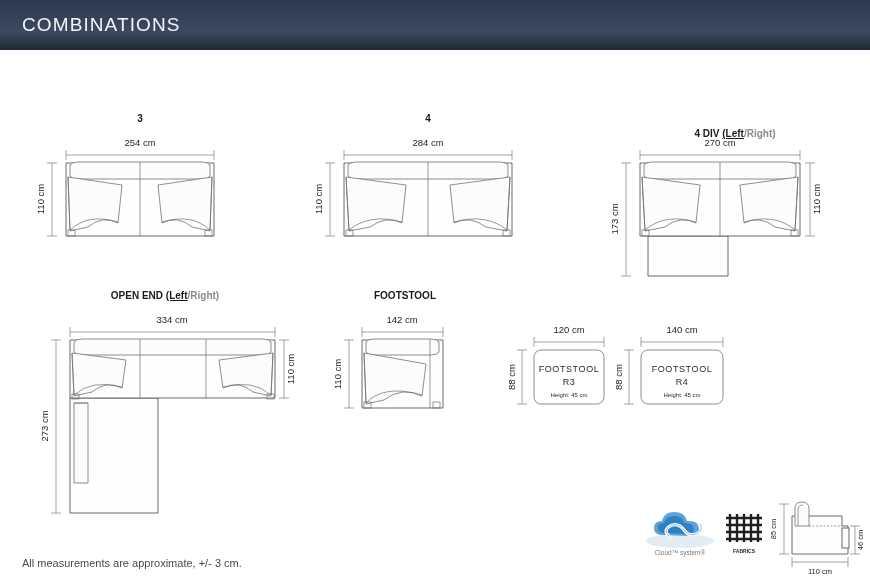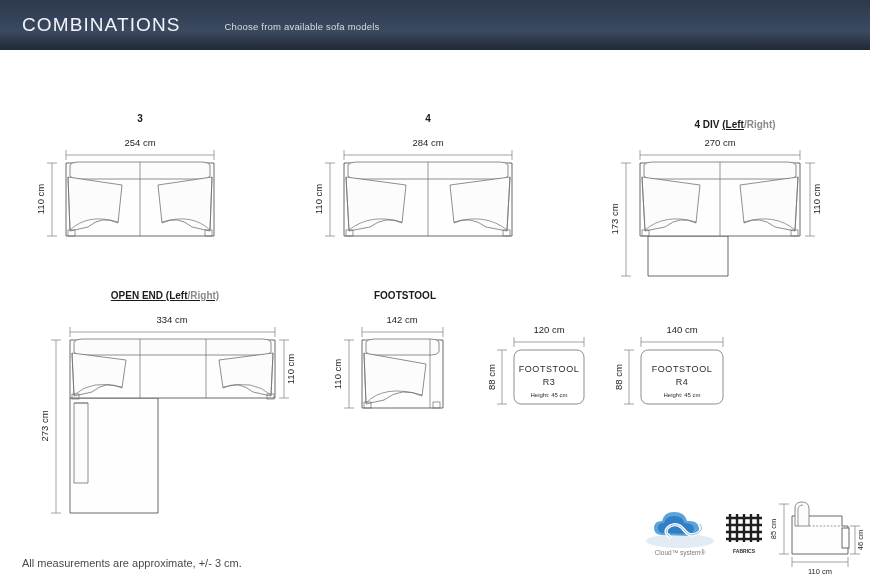--- a/index.html
+++ b/index.html
@@ -52,21 +52,20 @@
   .fsbox { stroke:#8d8d8d; stroke-width:1; fill:#fff; }
   .logotxt { font-family:"Liberation Sans", sans-serif; font-size:6.5px; fill:#7b7b7b; }
 </style>
 </head>
 <body>
 
 <div id="page">
 
   <div class="header">
     <div class="header-title">COMBINATIONS</div>
-    <div class="header-sub">Choose from available sofa models</div>
   </div>
 
   <div class="panel" style="left:30px; top:113px;">
     <div class="item-title" style="left:0; top:0; width:220px;">
       <span>3</span>
     </div>
     <svg width="250" height="125" viewBox="0 0 250 125" style="position:absolute; left:0; top:18px;">
 
       <g>
         <line class="dim" x1="36" y1="24" x2="184" y2="24"></line>
@@ -132,21 +131,21 @@
         <path class="cush" d="M192 46 L132 54 L136 92 Q152 84 168 96 L189 100 Z"></path>
         <path class="ln2" d="M189 99 Q168 82 136 91"></path>
         <path class="ln2" d="M192 46 L189 99"></path>
         <rect class="ln2" x="28" y="99" width="7" height="6" fill="#e8e8e8"></rect>
         <rect class="ln2" x="185" y="99" width="7" height="6" fill="#e8e8e8"></rect>
       </g>
     </svg>
   </div>
 
   <div class="panel" style="left:610px; top:113px;">
-    <div class="item-title" style="left:0; top:6px; width:250px;">
+    <div class="item-title" style="left:0; top:15px; width:250px;">
       <span>4 DIV</span>
       <span class="und">(Left</span><span class="muted">/Right)</span>
     </div>
     <svg width="255" height="155" viewBox="0 0 255 155" style="position:absolute; left:0; top:18px;">
       <g>
         <line class="dim" x1="30" y1="24" x2="190" y2="24"></line>
         <line class="dim" x1="30" y1="19" x2="30" y2="29"></line>
         <line class="dim" x1="190" y1="19" x2="190" y2="29"></line>
         <text class="dimtxt" x="110" y="15" text-anchor="middle">270 cm</text>
       </g>
@@ -178,21 +177,21 @@
         <path class="cush" d="M188 46 L130 54 L134 92 Q150 84 165 96 L185 100 Z"></path>
         <path class="ln2" d="M185 99 Q165 82 134 91"></path>
         <path class="ln2" d="M188 46 L185 99"></path>
         <rect class="ln2" x="32" y="99" width="7" height="6" fill="#e8e8e8"></rect>
         <rect class="ln2" x="181" y="99" width="7" height="6" fill="#e8e8e8"></rect>
       </g>
     </svg>
   </div>
 
   <div class="panel" style="left:30px; top:290px;">
-    <div class="item-title" style="left:0; top:0; width:270px;text-decoration:underline;">
+    <div class="item-title" style="left:0; top:0; width:270px;">
       <span>OPEN END</span>
       <span class="und">(Left</span><span class="muted">/Right)</span>
     </div>
     <svg width="290" height="240" viewBox="0 0 290 240" style="position:absolute; left:0; top:18px;">
       <g>
         <line class="dim" x1="40" y1="24" x2="245" y2="24"></line>
         <line class="dim" x1="40" y1="19" x2="40" y2="29"></line>
         <line class="dim" x1="245" y1="19" x2="245" y2="29"></line>
         <text class="dimtxt" x="142" y="15" text-anchor="middle">334 cm</text>
       </g>
@@ -260,21 +259,21 @@
         <line class="ln2" x1="100" y1="31" x2="100" y2="100"></line>
         <path class="cush" d="M34 45 L96 56 L92 88 Q72 78 54 92 L36 96 Z"></path>
         <path class="ln2" d="M36 95 Q54 76 92 87"></path>
         <path class="ln2" d="M34 45 L36 95"></path>
         <rect class="ln2" x="34" y="94" width="7" height="6" fill="#e8e8e8"></rect>
         <rect class="ln2" x="103" y="94" width="7" height="6" fill="#e8e8e8"></rect>
       </g>
     </svg>
   </div>
 
-  <div class="panel" style="left:488px; top:322px;">
+  <div class="panel" style="left:508px; top:322px;">
     <svg width="110" height="90" viewBox="0 0 110 90">
       <g>
         <line class="dim" x1="26" y1="20" x2="96" y2="20"></line>
         <line class="dim" x1="26" y1="15" x2="26" y2="25"></line>
         <line class="dim" x1="96" y1="15" x2="96" y2="25"></line>
         <text class="dimtxt" x="61" y="11" text-anchor="middle">120 cm</text>
       </g>
       <g>
         <line class="dim" x1="14" y1="28" x2="14" y2="82"></line>
         <line class="dim" x1="9" y1="28" x2="19" y2="28"></line>

